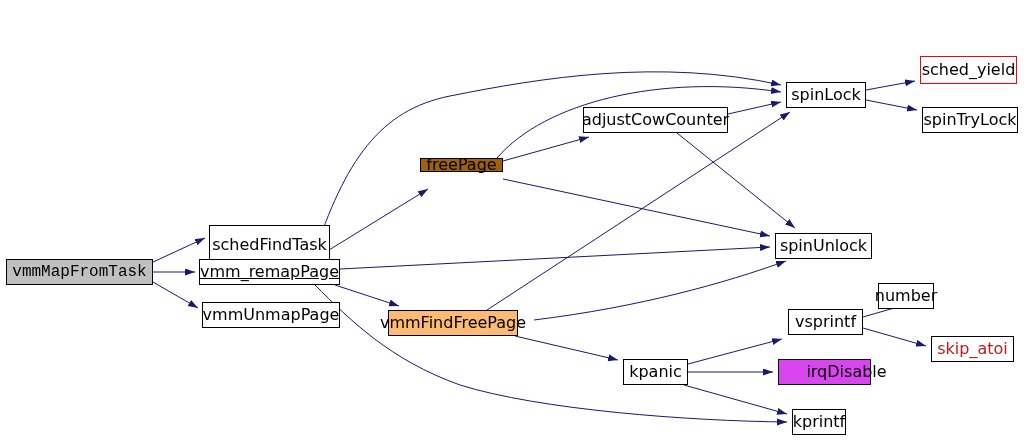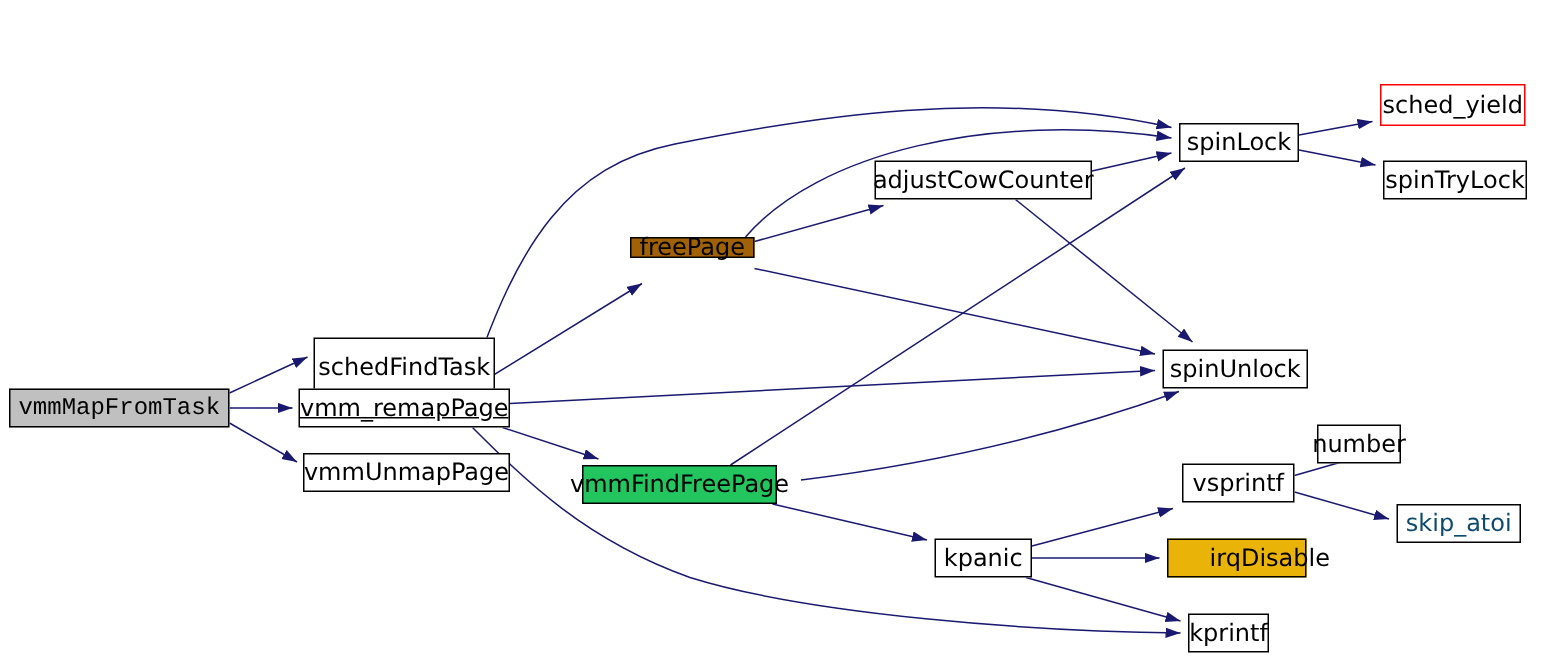--- a/index.html
+++ b/index.html
@@ -94,47 +94,47 @@
       </div>
       <div class="node normal" style="left: 202px; top: 302px; width: 138px; height: 26px; background: rgb(255, 255, 255); border-color: rgb(0, 0, 0); color: rgb(0, 0, 0);">
         <span class="node-label">vmmUnmapPage</span>
       </div>
       <div class="node normal" style="left: 420px; top: 158px; width: 83px; height: 14px; background: #a16207; border-color: rgb(0, 0, 0); color: rgb(0, 0, 0);">
         <span class="node-label">freePage</span>
       </div>
       <div class="node normal" style="left: 583px; top: 107px; width: 145px; height: 26px; background: rgb(255, 255, 255); border-color: rgb(0, 0, 0); color: rgb(0, 0, 0);">
         <span class="node-label">adjustCowCounter</span>
       </div>
-      <div class="node normal" style="left: 388px; top: 310px; width: 130px; height: 26px; background: #22c55e; border-color: rgb(0, 0, 0); color: rgb(0, 0, 0);">
+      <div class="node normal" style="left: 388px; top: 310px; width: 130px; height: 26px; background: #fdba74; border-color: rgb(0, 0, 0); color: rgb(0, 0, 0);">
         <span class="node-label">vmmFindFreePage</span>
       </div>
       <div class="node normal" style="left: 786px; top: 82px; width: 80px; height: 26px; background: rgb(255, 255, 255); border-color: rgb(0, 0, 0); color: rgb(0, 0, 0);">
         <span class="node-label">spinLock</span>
       </div>
       <div class="node normal" style="left: 775px; top: 233px; width: 97px; height: 26px; background: rgb(255, 255, 255); border-color: rgb(0, 0, 0); color: rgb(0, 0, 0);">
         <span class="node-label">spinUnlock</span>
       </div>
       <div class="node alert" style="left: 920px; top: 56px; width: 97px; height: 28px; background: rgb(255, 255, 255); border-color: rgb(255, 0, 0); color: rgb(0, 0, 0);">
         <span class="node-label">sched_yield</span>
       </div>
       <div class="node normal" style="left: 922px; top: 107px; width: 96px; height: 26px; background: rgb(255, 255, 255); border-color: rgb(0, 0, 0); color: rgb(0, 0, 0);">
         <span class="node-label">spinTryLock</span>
       </div>
       <div class="node normal" style="left: 788px; top: 309px; width: 75px; height: 26px; background: rgb(255, 255, 255); border-color: rgb(0, 0, 0); color: #000000;">
         <span class="node-label">vsprintf</span>
       </div>
       <div class="node normal" style="left: 878px; top: 283px; width: 56px; height: 26px; background: rgb(255, 255, 255); border-color: rgb(0, 0, 0); color: rgb(0, 0, 0);">
         <span class="node-label">number</span>
       </div>
-      <div class="node normal" style="left: 931px; top: 336px; width: 83px; height: 26px; background: rgb(255, 255, 255); border-color: rgb(0, 0, 0); color: #0c4a6e;">
+      <div class="node normal" style="left: 931px; top: 336px; width: 83px; height: 26px; background: rgb(255, 255, 255); border-color: rgb(0, 0, 0); color: #b91c1c;">
         <span class="node-label">skip_atoi</span>
       </div>
       <div class="node normal" style="left: 623px; top: 359px; width: 65px; height: 26px; background: rgb(255, 255, 255); border-color: rgb(0, 0, 0); color: rgb(0, 0, 0);">
         <span class="node-label">kpanic</span>
       </div>
-      <div class="node normal" style="left: 778px; top: 359px; width: 93px; height: 26px; background: #eab308; border-color: rgb(0, 0, 0); color: rgb(0, 0, 0); padding-left: 44px;">
+      <div class="node normal" style="left: 778px; top: 359px; width: 93px; height: 26px; background: #d946ef; border-color: rgb(0, 0, 0); color: rgb(0, 0, 0); padding-left: 44px;">
         <span class="node-label">irqDisable</span>
       </div>
       <div class="node normal" style="left: 792px; top: 409px; width: 54px; height: 26px; background: rgb(255, 255, 255); border-color: rgb(0, 0, 0); color: rgb(0, 0, 0);">
         <span class="node-label">kprintf</span>
       </div>
     </div>
 </div>
 
 </body></html>

